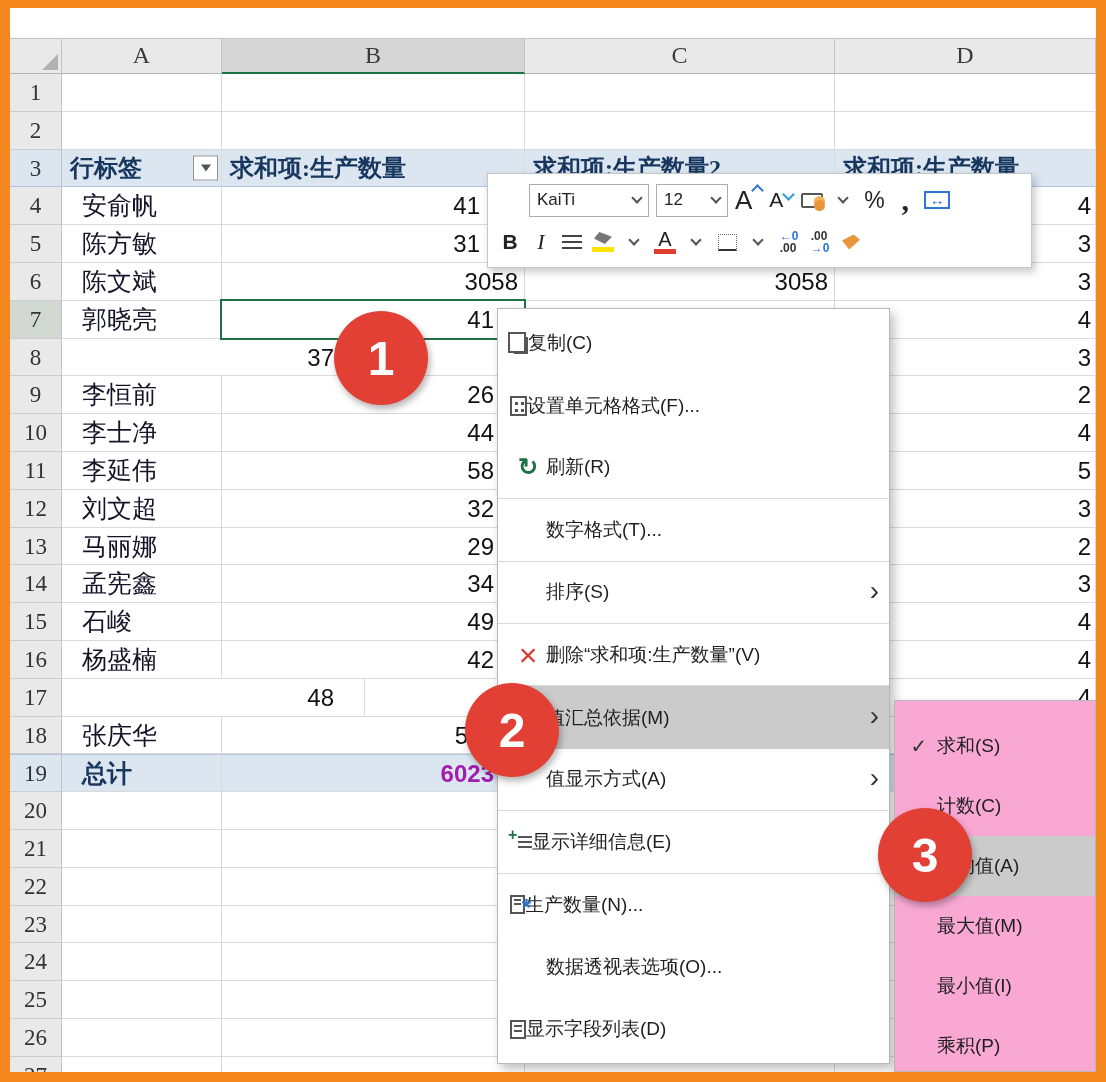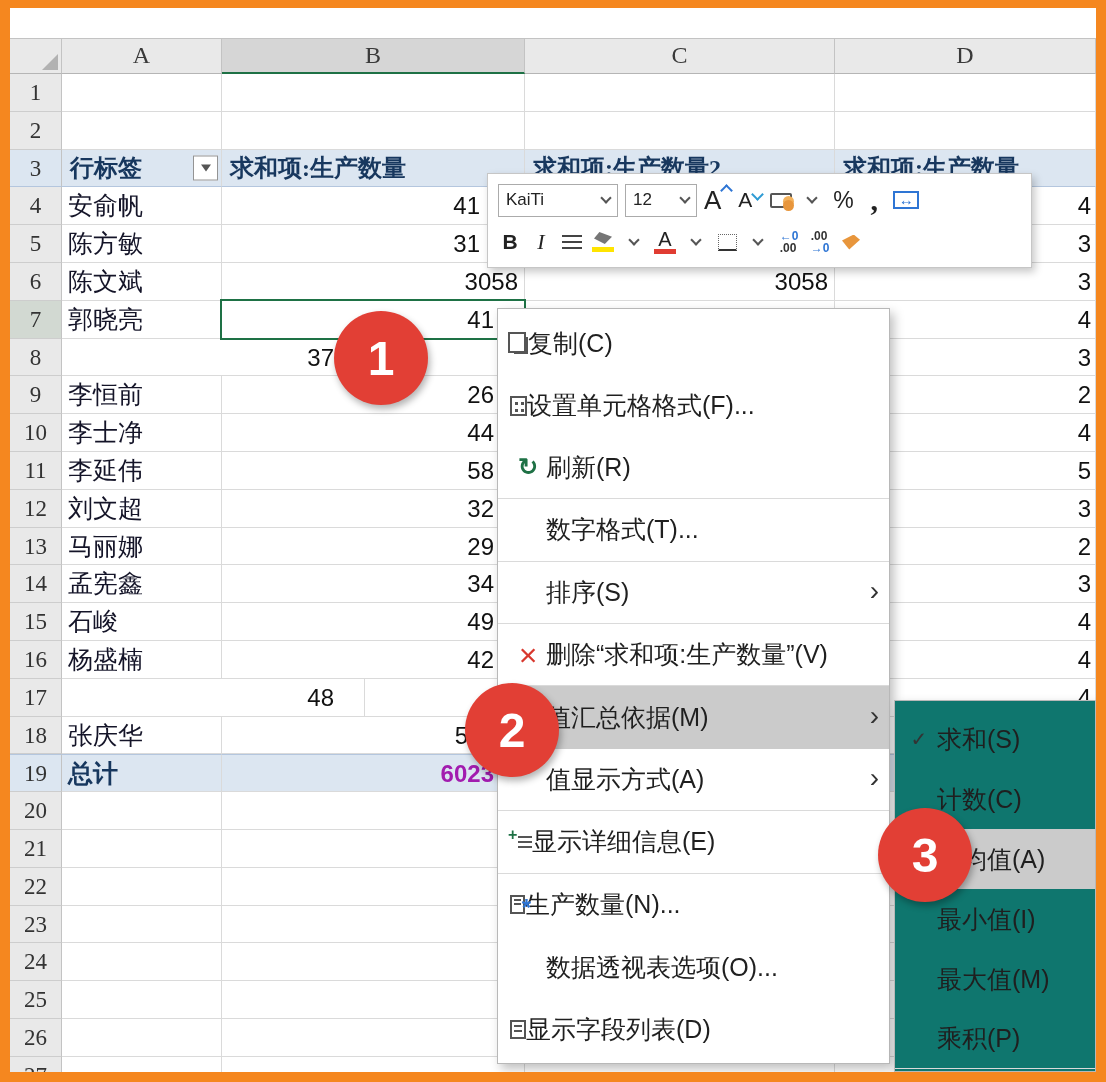--- a/index.html
+++ b/index.html
@@ -16,21 +16,21 @@
         border-left:16px solid transparent; border-bottom:16px solid #b2b2b2; }
   .ch.colA { width:160px; } .ch.colB { width:303px; } .ch.colC { width:310px; } .ch.colD { flex:1; }
   .ch.sel { background:#d6d6d6; border-bottom:2px solid #1e7145; }
 
   
   .gridrows { position:absolute; left:0; top:66px; width:100%; z-index:1; }
   .grow { display:flex; height:37.8px; }
   .cell { border-right:1px solid #dadada; border-bottom:1px solid #dadada; line-height:37px; overflow:hidden; white-space:nowrap; }
   .rh { width:52px; background:#e9e9e9; border-right:1px solid #c3c3c3; border-bottom:1px solid #cdcdcd;
         font-family:"Liberation Serif", serif; font-size:23px; color:#333; text-align:center; }
-  .ca { width:160px; position:relative; padding-left:6px;
+  .ca { width:160px; position:relative; padding-left:20px;
         font-family:"Liberation Serif", serif; font-size:25px; color:#141428; }
   .cb { width:303px; text-align:right; padding-right:30px; font-size:24px; color:#111; }
   .cc { width:310px; text-align:right; padding-right:6px; font-size:24px; color:#111; }
   .cd { flex:1; text-align:right; padding-right:4px; font-size:24px; color:#111; }
   .b-full .cb { padding-right:6px; }
   .b-pad44 .cb { padding-right:44px; }
   .b-pad56 .cb { padding-right:56px; }
   .pivot-header .cell { background:#dce6f1; border-bottom:1px solid #b4c6de; }
   .pivot-header .ca, .pivot-header .cb, .pivot-header .cc, .pivot-header .cd {
         text-align:left; padding:0 0 0 8px; font-weight:bold; color:#17375e;
@@ -48,21 +48,21 @@
 
   .sel-box { position:absolute; left:210px; top:291px; width:306px; height:41px;
         border:2px solid #1e7145; z-index:5; }
 
   
   .mini-toolbar { position:absolute; left:477px; top:165px; width:545px; height:95px; background:#fff;
         border:1px solid #c6c6c6; box-shadow:3px 4px 8px rgba(0,0,0,.22); z-index:10; padding:5px 10px; }
   .tb-row { display:flex; align-items:center; height:42px; gap:7px; }
   .select-box { border:1px solid #ababab; height:33px; display:flex; align-items:center;
         justify-content:space-between; padding:0 7px; font-size:17px; color:#222; }
-  .fname { width:120px; } .fsize { width:72px; }
+  .fname { width:120px;margin-left:31px; } .fsize { width:72px; }
   .chev { width:8px; height:8px; border-right:2px solid #555; border-bottom:2px solid #555;
         transform:rotate(45deg); margin-top:-4px; flex:none; }
   .tb-btn { display:flex; align-items:center; justify-content:center; min-width:24px; height:36px; position:relative; }
   .font-grow { font-size:26px; color:#222; padding-right:10px; }
   .font-grow::after { content:""; position:absolute; right:0; top:4px; width:7px; height:7px;
         border-top:2px solid #2e75d4; border-right:2px solid #2e75d4; transform:rotate(-45deg); }
   .font-shrink { font-size:21px; color:#222; padding-right:10px; }
   .font-shrink::after { content:""; position:absolute; right:0; top:8px; width:7px; height:7px;
         border-bottom:2px solid #2e9bd4; border-right:2px solid #2e9bd4; transform:rotate(45deg); }
   .accounting-icon { width:22px; height:15px; border:2px solid #555; border-radius:2px; position:relative; }
@@ -85,30 +85,30 @@
   .borders-icon { width:19px; height:17px; border:1.5px dotted #666; border-bottom:2.5px solid #333; }
   .dec { display:flex; flex-direction:column; font-size:12px; line-height:12px; color:#333; font-weight:bold; }
   .dec .arrowline { color:#2e75d4; }
   .painter-icon { width:18px; height:15px; background:#e8963c; clip-path:polygon(0 40%,65% 0,100% 35%,40% 100%); }
 
   
   .ctx-menu { position:absolute; left:487px; top:300px; width:393px; height:756px; background:#fff;
         border:1px solid #b8b8b8; box-shadow:4px 5px 10px rgba(0,0,0,.25); z-index:20; padding:3px 0; }
   .mi { height:62.4px; display:flex; align-items:center; padding:0 10px 0 12px; }
   .mi-icon { width:36px; flex:none; display:flex; align-items:center; justify-content:center; }
-  .mi-label { font-size:25px; color:#1f1f1f; white-space:nowrap; }
+  .mi-label { font-size:19px; color:#1f1f1f; white-space:nowrap; }
   .mi-arrow { margin-left:auto; visibility:hidden; }
   .has-arrow .mi-arrow { visibility:visible; }
   .mi-arrow::before { content:"›"; font-size:28px; color:#333; line-height:20px; }
   .mi.highlight { background:#cbcbcb; }
   .mi.after-sep { border-bottom:1px solid #dadada; }
 
   
-  .sub-menu { position:absolute; left:884px; top:692px; width:202px; height:372px; background:#0f766e;
-        border:1px solid #b8b8b8; box-shadow:4px 5px 10px rgba(0,0,0,.25); z-index:30; padding:8px 0; }
+  .sub-menu { position:absolute; left:884px; top:692px; width:202px; height:372px; background:#f9a8d4;
+        border:1px solid #b8b8b8; box-shadow:4px 5px 10px rgba(0,0,0,.25); z-index:30; padding:15px 0; }
   .smi { height:60px; display:flex; align-items:center; padding:0 6px; }
   .mi-check { width:36px; flex:none; text-align:center; }
   .mi-check::before { content:"✓"; font-size:20px; color:#333; visibility:hidden; }
   .checked .mi-check::before { visibility:visible; }
 
   
   .copy-icon { width:14px; height:17px; border:2px solid #555; background:#fff; position:relative; margin:4px 0 0 4px; }
   .copy-icon::before { content:""; position:absolute; left:-8px; top:-7px; width:14px; height:17px;
         border:2px solid #555; background:#fff; }
   .format-cells-icon { width:17px; height:20px; border:2px solid #555; position:relative; }
@@ -579,25 +579,25 @@
         <div class="smi mi">
           <span class="mi-check"></span>
           <span class="mi-label">计数(C)</span>
         </div>
         <div class="smi mi highlight">
           <span class="mi-check"></span>
           <span class="mi-label">平均值(A)</span>
         </div>
         <div class="smi mi">
           <span class="mi-check"></span>
-          <span class="mi-label">最小值(I)</span>
+          <span class="mi-label">最大值(M)</span>
         </div>
         <div class="smi mi">
           <span class="mi-check"></span>
-          <span class="mi-label">最大值(M)</span>
+          <span class="mi-label">最小值(I)</span>
         </div>
         <div class="smi mi after-sep">
           <span class="mi-check"></span>
           <span class="mi-label">乘积(P)</span>
         </div>
       </div>
 
     <div class="badge badge1">1</div>
     <div class="badge badge2">2</div>
     <div class="badge badge3">3</div>

